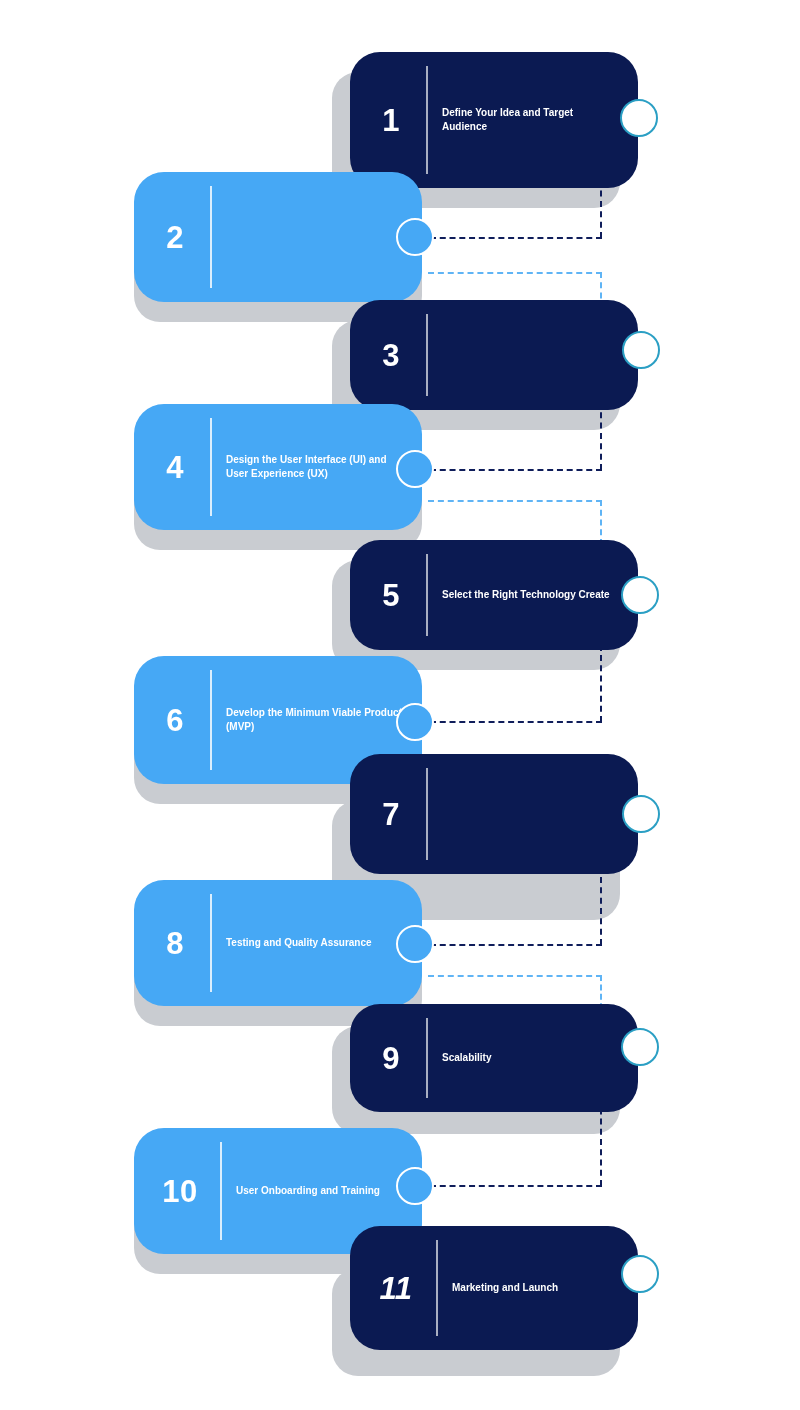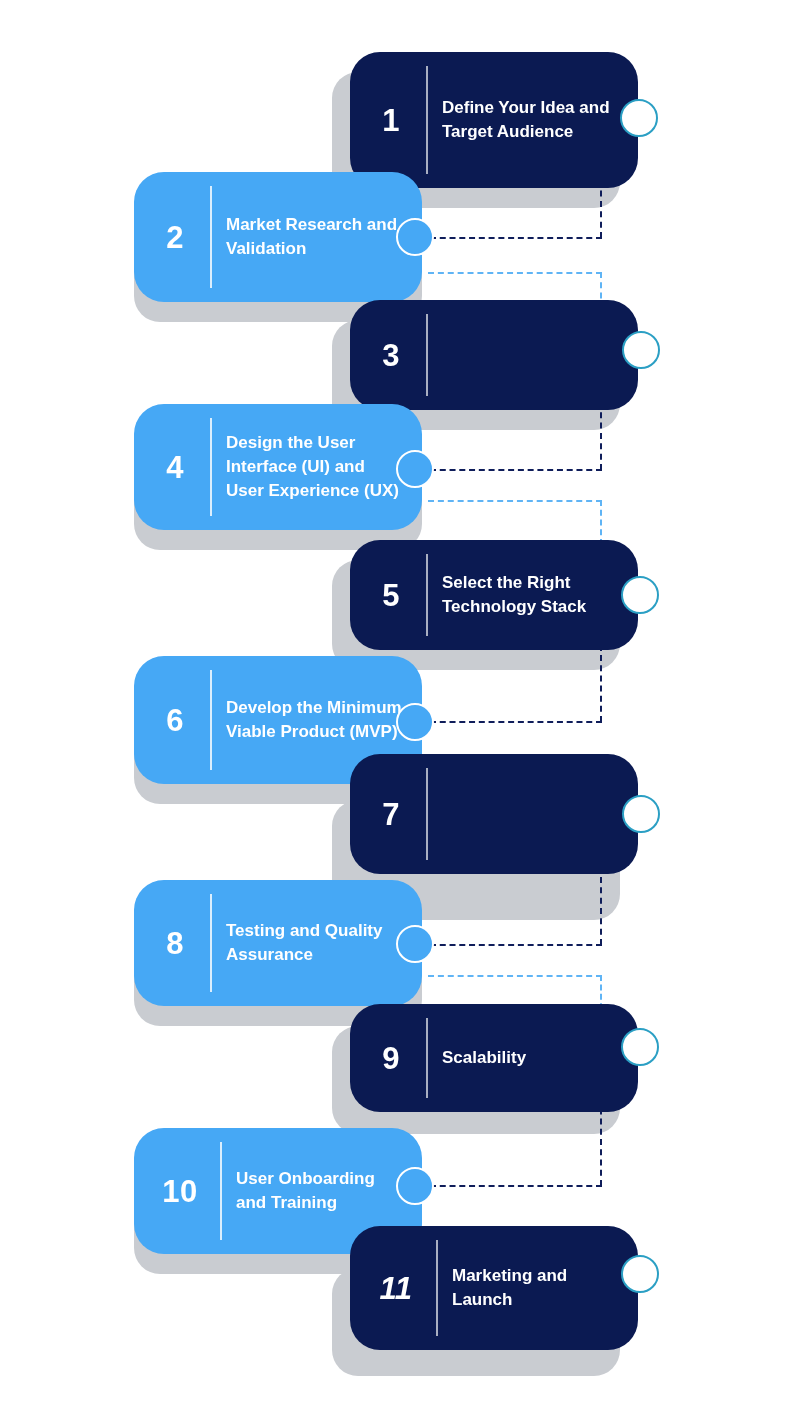--- a/index.html
+++ b/index.html
@@ -61,21 +61,21 @@
   }
   .card .divider {
     width: 2px;
     align-self: stretch;
     margin: 14px 14px;
     background: rgba(255,255,255,0.65);
     flex: 0 0 auto;
   }
   .card.light .divider { background: rgba(255,255,255,0.8); }
   .card .label {
-    font-size: 17px;
+    font-size: 10px;
     font-weight: bold;
     line-height: 1.42;
     flex: 1 1 auto;
   }
 
   
   .circle {
     position: absolute;
     border-radius: 50%;
     background: #ffffff;
@@ -126,38 +126,37 @@
 
   <div class="card dark" style="left:350px; top:52px; width:288px; height:136px;">
     <div class="num" style="width:42px;">1</div>
     <div class="divider"></div>
     <div class="label">Define Your Idea and Target Audience</div>
   </div>
 
   <div class="card light" style="left:134px; top:172px; width:288px; height:130px;">
     <div class="num" style="width:42px;">2</div>
     <div class="divider"></div>
-    <div class="label">Market Research and Validation</div>
   </div>
 
   <div class="card dark" style="left:350px; top:300px; width:288px; height:110px;">
     <div class="num" style="width:42px;">3</div>
     <div class="divider"></div>
   </div>
 
   <div class="card light" style="left:134px; top:404px; width:288px; height:126px;">
     <div class="num" style="width:42px;">4</div>
     <div class="divider"></div>
     <div class="label">Design the User Interface (UI) and User Experience (UX)</div>
   </div>
 
   <div class="card dark" style="left:350px; top:540px; width:288px; height:110px;">
     <div class="num" style="width:42px;">5</div>
     <div class="divider"></div>
-    <div class="label">Select the Right Technology Stack</div>
+    <div class="label">Select the Right Technology Create</div>
   </div>
 
   <div class="card light" style="left:134px; top:656px; width:288px; height:128px;">
     <div class="num" style="width:42px;">6</div>
     <div class="divider"></div>
     <div class="label">Develop the Minimum Viable Product (MVP)</div>
   </div>
 
   <div class="card dark" style="left:350px; top:754px; width:288px; height:120px;">
     <div class="num" style="width:42px;">7</div>

